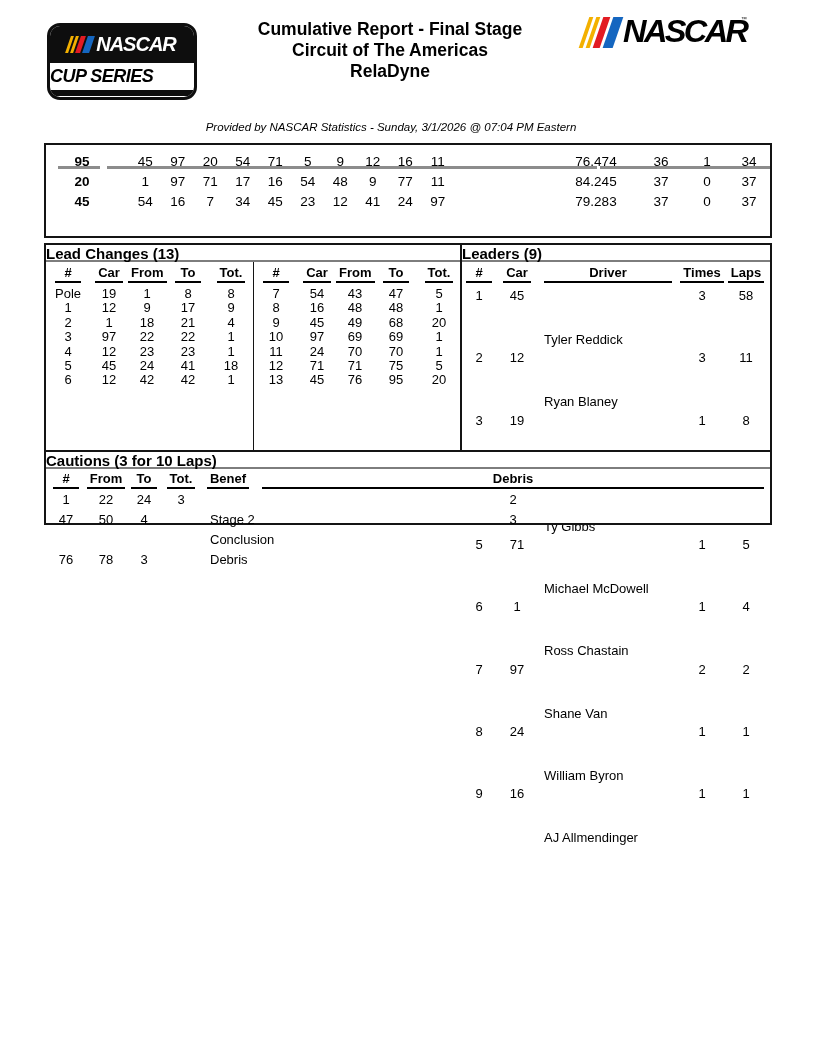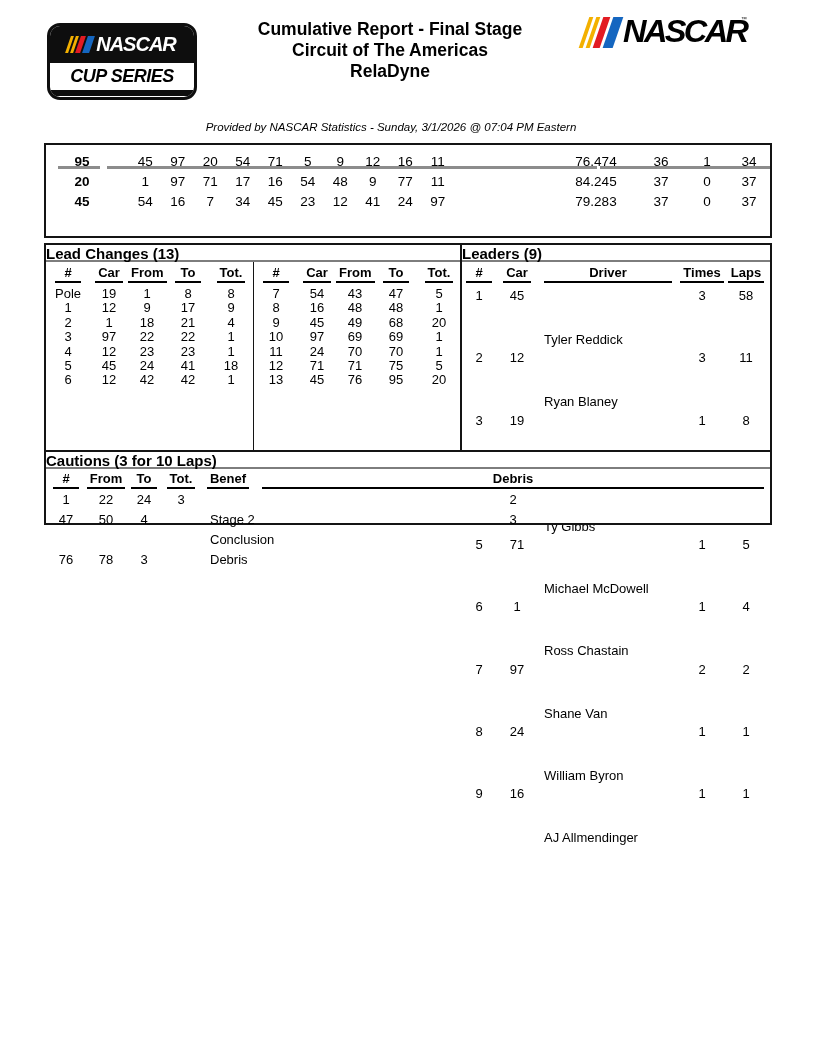--- a/index.html
+++ b/index.html
@@ -12,21 +12,21 @@
   .abs { position:absolute; }
 
   
   #cup-logo {
     left:47px; top:23px; width:150px; height:77px;
     border:3px solid #0e0e0e; border-radius:13px; background:#fff;
     display:flex; flex-direction:column; overflow:hidden;
   }
   .cup-top { background:#0e0e0e; height:37px; display:flex; align-items:center; justify-content:center; }
   .cup-word { color:#fff; font-style:italic; font-weight:bold; font-size:20px; letter-spacing:-1px; margin-left:4px; }
-  .cup-mid { height:26px; display:flex; align-items:center; justify-content:center; }
+  .cup-mid { height:26px; display:flex; align-items:center; }
   .cup-series-word { font-style:italic; font-weight:bold; font-size:18px; letter-spacing:-0.5px; }
   .cup-bar { height:6px; background:#0e0e0e; margin-top:1px; }
   .stripes { display:flex; gap:2px; align-items:center; }
   .stripe { transform:skewX(-19deg); }
   .cup-top .stripe { height:17px; }
 
   
   #race-title { left:190px; top:19px; width:400px; text-align:center; font-weight:bold; font-size:17.5px; line-height:21px; }
   #subtitle   { left:0px; top:121px; width:782px; text-align:center; font-style:italic; font-size:11.5px; }
 

